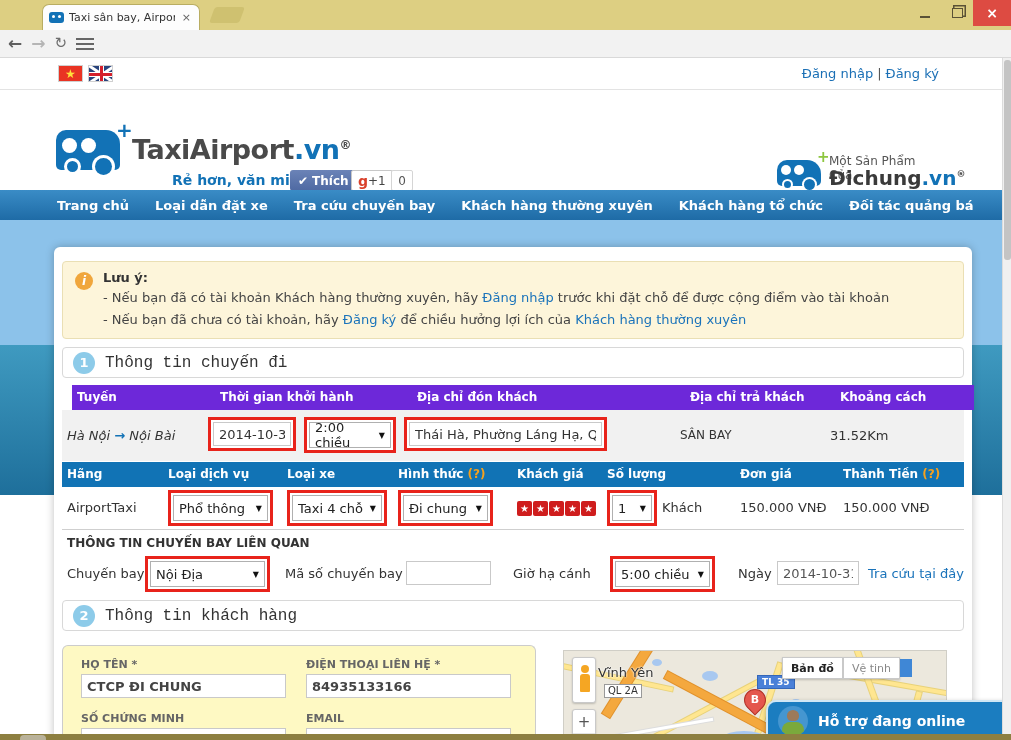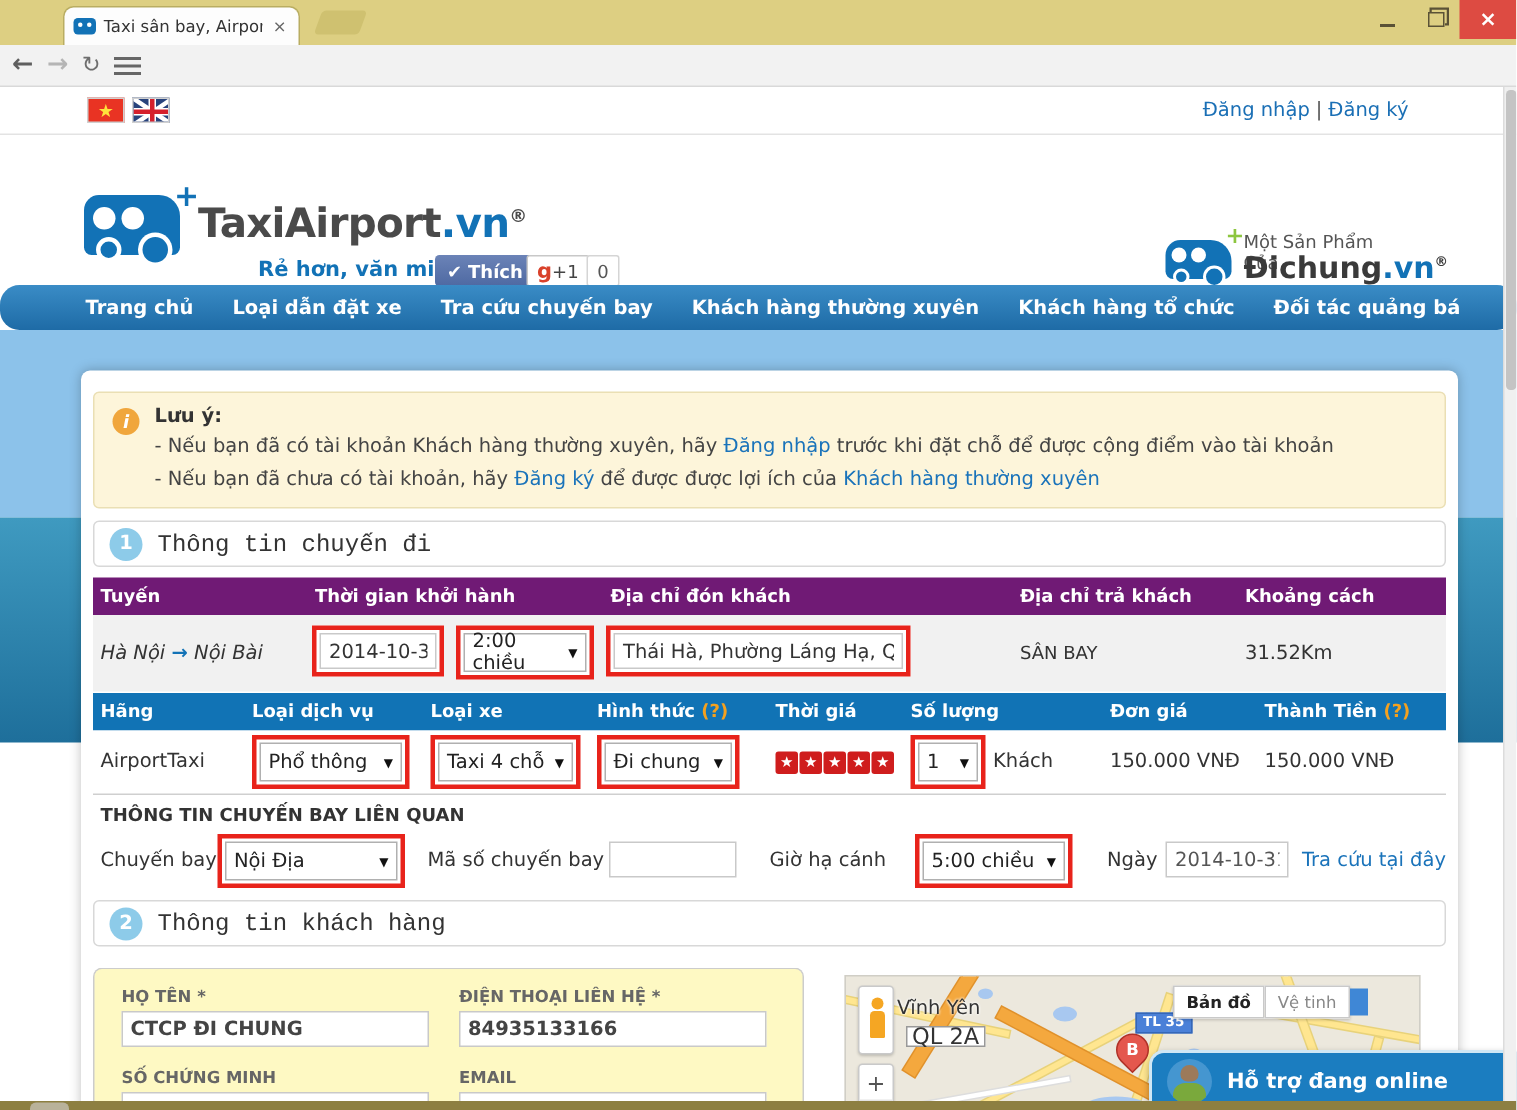--- a/index.html
+++ b/index.html
@@ -75,39 +75,39 @@
   #partner { position:absolute; right:74px; top:56px; width:160px; height:50px; }
   #partner-car { position:absolute; left:0; top:14px; width:44px; height:26px; }
   #partner-car::before { content:""; position:absolute; left:4px; top:5px; width:10px; height:10px; background:#fff; border-radius:50%; box-shadow:13px 0 0 #fff; }
   #partner-car::after { content:""; position:absolute; left:5px; bottom:-4px; width:7px; height:7px; background:#1272b6; border:2px solid #fff; border-radius:50%; box-shadow:22px 0 0 0 #1272b6, 22px 0 0 2px #fff; }
   #partner-plus { position:absolute; left:40px; top:2px; color:#8dc63f; font-size:15px; font-weight:bold; }
   #partner-small { position:absolute; left:52px; top:8px; font-size:12px; color:#555; }
   #partner-name { position:absolute; left:52px; top:20px; font-size:20px; font-weight:bold; color:#3a3a3a; }
   #partner-name .vn { color:#1272b6; }
   #partner-name sup { font-size:9px; }
 
-  #navbar { position:absolute; left:0; top:132px; width:1011px; height:30px; background:linear-gradient(#3a8cc6,#1e6ba6); display:flex; align-items:center; padding:0 57px; gap:26px;border-radius:13px; }
+  #navbar { position:absolute; left:0; top:132px; width:1011px; height:30px; background:linear-gradient(#3a8cc6,#1e6ba6); display:flex; align-items:center; padding:0 57px; gap:26px; }
   .nav-item { color:#fff; font-size:13px; font-weight:bold; white-space:nowrap; cursor:pointer; }
 
   
   #card { position:absolute; left:54px; top:189px; width:918px; height:493px; background:#fff; border-radius:6px 6px 0 0; box-shadow:0 0 8px rgba(0,0,0,0.25); }
 
   #notice { position:absolute; left:8px; top:14px; width:902px; height:78px; background:#fdf5da; border:1px solid #eadfb4; border-radius:4px; padding:8px 12px 0 40px; }
   #notice-icon { position:absolute; left:12px; top:10px; width:18px; height:18px; background:#f0a63c; color:#fff; border-radius:50%; font-size:12px; font-weight:bold; text-align:center; line-height:18px; font-style:italic; }
   #notice-title { font-size:13px; font-weight:bold; color:#333; margin-bottom:5px; }
   .notice-line { font-size:13px; color:#444; margin-bottom:7px; }
   .notice-line a { color:#1a73ba; text-decoration:none; }
 
   .section-bar { position:absolute; left:8px; width:902px; height:31px; background:#fff; border:1px solid #d8d8d8; border-radius:4px; display:flex; align-items:center; padding-left:10px; gap:10px; }
   .section-num { width:22px; height:22px; background:#8dcbe9; color:#fff; border-radius:50%; font-size:13px; font-weight:bold; text-align:center; line-height:22px; }
   .section-title { font-size:16px; color:#333;font-family:Liberation Mono, monospace; }
   #sec1 { top:100px; }
   #sec2 { top:353px; }
 
-  .thead-dark { position:absolute; left:8px; top:138px; width:902px; height:25px; background:#701a75; }
+  .thead-dark { position:absolute; left:18px; top:138px; width:902px; height:25px; background:#6d28d9; }
   .thead-blue { position:absolute; left:8px; top:215px; width:902px; height:25px; background:#1173b5; }
   .th { position:absolute; top:0; height:25px; line-height:25px; color:#fff; font-size:12px; font-weight:bold; white-space:nowrap; }
   .th .q { color:#f5a11e; }
 
   #trip-row { position:absolute; left:8px; top:163px; width:902px; height:51px; background:#f1f1f1; }
   #fare-row { position:absolute; left:8px; top:240px; width:902px; height:43px; background:#fff; border-bottom:1px solid #cfcfcf; }
   .cell { position:absolute; font-size:13px; color:#333; white-space:nowrap; }
 
   .redbox { position:absolute; border:3px solid #e8231b; background:#fff; padding:2px; display:flex; }
   .inp { border:1px solid #c9c9c9; height:24px; font-size:13px; color:#333; padding:0 5px; background:#fff; font-family:inherit; width:100%; }
@@ -131,21 +131,21 @@
   .cust-inp .inp { font-weight:bold; color:#444; }
 
   
   #map { position:absolute; left:509px; top:403px; width:384px; height:90px; background:#ece8dd; overflow:hidden; border:1px solid #d0cec6; }
   .road { position:absolute; }
   .road.orange { background:#f4a83e; box-shadow:0 0 0 1px #e0912b; }
   .road.yellow { background:#ffe690; box-shadow:0 0 0 1px #e8d27a; }
   .road.white { background:#fff; box-shadow:0 0 0 1px #ddd; }
   .water { position:absolute; background:#a8c8f0; border-radius:50%; }
   #map-city { position:absolute; left:34px; top:14px; font-size:13px; color:#333; text-shadow:0 0 2px #fff,0 0 2px #fff; }
-  #road-badge-1 { position:absolute; left:40px; top:33px; background:#fff; border:1px solid #999; font-size:15px; color:#333; padding:0 3px; line-height:12px; }
+  #road-badge-1 { position:absolute; left:40px; top:33px; background:#fff; border:1px solid #999; font-size:10px; color:#333; padding:0 3px; line-height:12px; }
   #road-badge-2 { position:absolute; left:193px; top:24px; background:#4a80d8; border:1px solid #3567b8; font-size:9px; color:#fff; padding:0 4px; line-height:12px; font-weight:bold; }
   #marker-b { position:absolute; left:180px; top:38px; width:22px; height:22px; background:#e4574d; border:1px solid #b03228; border-radius:50% 50% 50% 0; transform:rotate(-45deg); }
   #marker-b span { display:block; transform:rotate(45deg); color:#fff; font-size:11px; font-weight:bold; text-align:center; line-height:20px; }
   #marker-b::after { content:""; position:absolute; left:4px; bottom:16px; }
   #pegman { position:absolute; left:8px; top:6px; width:24px; height:46px; background:#fff; border:1px solid #c9c9c9; border-radius:3px; box-shadow:0 1px 2px rgba(0,0,0,0.2); }
   #pegman i { position:absolute; left:8px; top:7px; width:8px; height:8px; background:#f5a623; border-radius:50%; }
   #pegman b { position:absolute; left:7px; top:16px; width:10px; height:18px; background:#f5a623; border-radius:3px 3px 1px 1px; }
   #zoomctrl { position:absolute; left:8px; top:58px; width:24px; height:48px; background:#fff; border:1px solid #c9c9c9; border-radius:3px; box-shadow:0 1px 2px rgba(0,0,0,0.2); }
   #zoomctrl div { height:24px; text-align:center; line-height:24px; font-size:15px; color:#555; cursor:pointer; }
   #zoomctrl div:first-child { border-bottom:1px solid #e3e3e3; }
@@ -248,21 +248,21 @@
       <span class="nav-item">Đối tác quảng bá</span>
 
     </div>
 
     <div id="card">
 
       <div id="notice">
         <span id="notice-icon">i</span>
         <div id="notice-title">Lưu ý:</div>
         <div class="notice-line"><span>- Nếu bạn đã có tài khoản Khách hàng thường xuyên, hãy </span><a href="#">Đăng nhập</a><span> trước khi đặt chỗ để được cộng điểm vào tài khoản</span></div>
-        <div class="notice-line"><span>- Nếu bạn đã chưa có tài khoản, hãy </span><a href="#">Đăng ký</a><span> để được được lợi ích của </span><a href="#">Khách hàng thường xuyên</a></div>
+        <div class="notice-line"><span>- Nếu bạn đã chưa có tài khoản, hãy </span><a href="#">Đăng ký</a><span> để chiều hưởng lợi ích của </span><a href="#">Khách hàng thường xuyên</a></div>
       </div>
 
       <div class="section-bar" id="sec1">
         <span class="section-num">1</span>
         <span class="section-title">Thông tin chuyến đi</span>
       </div>
 
       <div class="thead-dark">
         <span class="th" style="left:5px">Tuyến</span>
         <span class="th" style="left:148px">Thời gian khởi hành</span>
@@ -287,21 +287,21 @@
         </div>
         <span class="cell" style="left:618px; top:18px; font-size:12px;">SÂN BAY</span>
         <span class="cell" style="left:768px; top:18px;">31.52Km</span>
       </div>
 
       <div class="thead-blue">
         <span class="th" style="left:5px">Hãng</span>
         <span class="th" style="left:106px">Loại dịch vụ</span>
         <span class="th" style="left:225px">Loại xe</span>
         <span class="th" style="left:336px"><span>Hình thức</span> <span class="q">(?)</span></span>
-        <span class="th" style="left:455px">Thời giá</span>
+        <span class="th" style="left:455px">Khách giá</span>
         <span class="th" style="left:545px">Số lượng</span>
         <span class="th" style="left:678px">Đơn giá</span>
         <span class="th" style="left:781px"><span>Thành Tiền</span> <span class="q">(?)</span></span>
       </div>
 
       <div id="fare-row">
         <span class="cell" style="left:5px; top:13px">AirportTaxi</span>
         <div class="redbox" style="left:106px; top:3px; width:105px;">
           <div class="sel">
               <span>Phổ thông</span>

